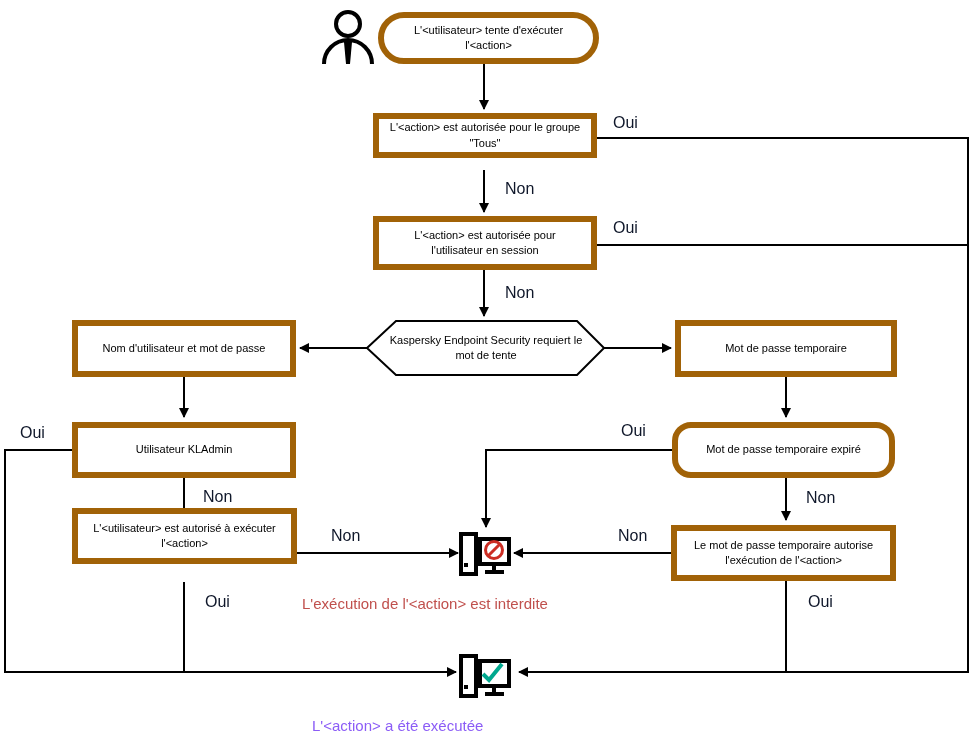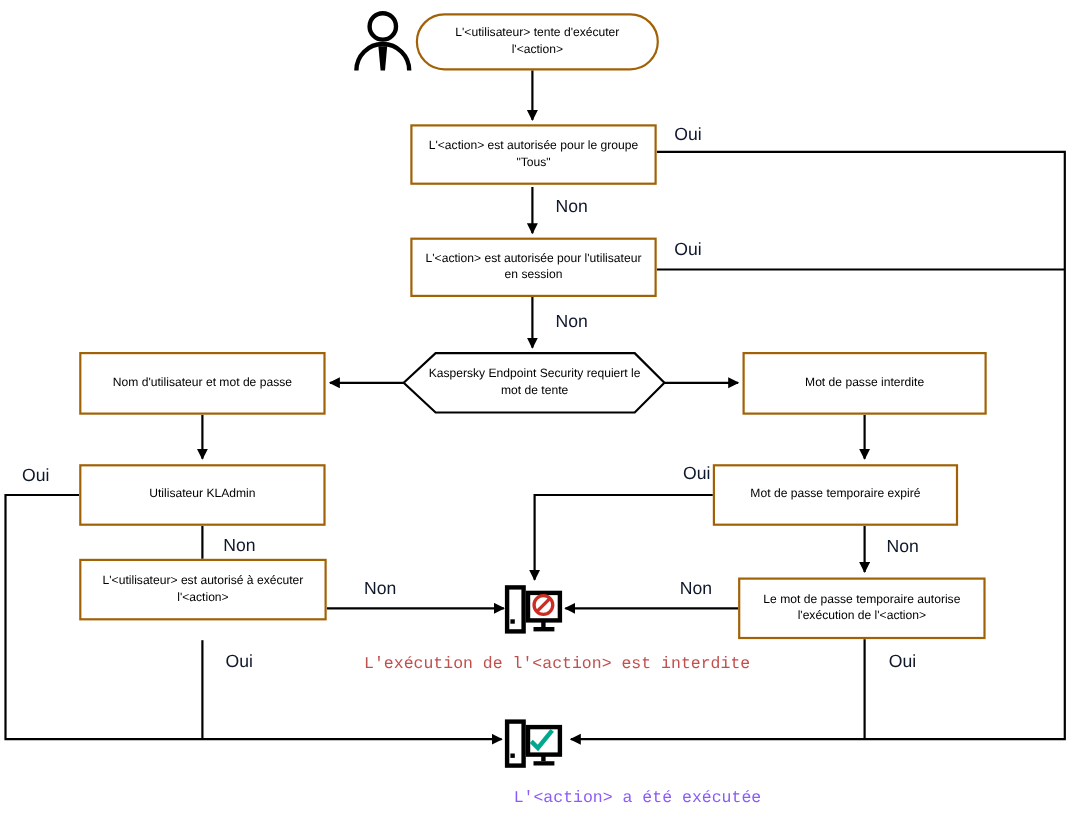--- a/index.html
+++ b/index.html
@@ -3,31 +3,31 @@
 <meta charset="utf-8">
 <style>
   html,body{margin:0;padding:0;background:#fff;}
   #stage{
     position:relative;width:974px;height:745px;background:#fff;
     font-family:"Liberation Sans","DejaVu Sans",sans-serif;color:#000;
     overflow:hidden;
   }
   #wires{position:absolute;left:0;top:0;width:974px;height:745px;}
   .node{
-    position:absolute;box-sizing:border-box;border:2px solid #a16207;background:#fff;
+    position:absolute;box-sizing:border-box;border:6px solid #a16207;background:#fff;
     display:flex;align-items:center;justify-content:center;text-align:center;
     font-size:11px;line-height:1.4;padding:3px 10px;
   }
   .terminator{border-radius:26px;}
   .hex-text{
     position:absolute;box-sizing:border-box;display:flex;align-items:center;justify-content:center;
     text-align:center;font-size:11px;line-height:1.4;background:transparent;border:none;
   }
   .edge-label{position:absolute;font-size:16px;color:#0f172a;white-space:nowrap;}
-  .outcome{position:absolute;width:380px;text-align:right;font-size:15px;white-space:nowrap;font-family:Liberation Mono, monospace;}
+  .outcome{position:absolute;width:380px;text-align:left;font-size:15px;white-space:nowrap;}
   .outcome.forbidden{color:#c0504d;}
   .outcome.success{color:#8b5cf6;}
 </style>
 </head>
 <body>
 
 <div id="stage">
 
   <svg id="wires" viewBox="0 0 974 745" xmlns="http://www.w3.org/2000/svg">
     <defs>
@@ -81,33 +81,33 @@
       <rect x="464" y="685" width="4" height="4" fill="#000" stroke="none"></rect>
       <rect x="480" y="661" width="29" height="25" fill="#fff" stroke="#000" stroke-width="4"></rect>
       <line x1="494" y1="686" x2="494" y2="692" stroke="#000" stroke-width="4"></line>
       <line x1="485" y1="694" x2="504" y2="694" stroke="#000" stroke-width="4"></line>
       <polyline points="483,674 489,680 502,664" fill="none" stroke="#00a88e" stroke-width="4"></polyline>
     </g>
   </svg>
 
   <div class="node terminator" style="left:378px;top:12px;width:221px;height:52px;">L'&lt;utilisateur&gt; tente d'exécuter l'&lt;action&gt;</div>
 
-  <div class="node" style="left:373px;top:113px;width:224px;height:55px;">L'&lt;action&gt; est autorisée pour le groupe "Tous"</div>
+  <div class="node" style="left:373px;top:113px;width:224px;height:45px;">L'&lt;action&gt; est autorisée pour le groupe "Tous"</div>
 
   <div class="node" style="left:373px;top:216px;width:224px;height:54px;">L'&lt;action&gt; est autorisée pour l'utilisateur en session</div>
 
   <div class="hex-text" style="left:386px;top:323px;width:200px;height:50px;">Kaspersky Endpoint Security requiert le mot de tente</div>
 
   <div class="node" style="left:72px;top:320px;width:224px;height:57px;">Nom d'utilisateur et mot de passe</div>
 
-  <div class="node" style="left:675px;top:320px;width:222px;height:57px;">Mot de passe interdite</div>
+  <div class="node" style="left:675px;top:320px;width:222px;height:57px;">Mot de passe temporaire</div>
 
   <div class="node" style="left:72px;top:422px;width:224px;height:56px;">Utilisateur KLAdmin</div>
 
-  <div class="node" style="left:648px;top:422px;width:223px;height:56px;">Mot de passe temporaire expiré</div>
+  <div class="node" style="left:672px;top:422px;width:223px;height:56px;border-radius:19px;">Mot de passe temporaire expiré</div>
 
   <div class="node" style="left:72px;top:508px;width:225px;height:56px;">L'&lt;utilisateur&gt; est autorisé à exécuter l'&lt;action&gt;</div>
 
   <div class="node" style="left:671px;top:525px;width:225px;height:56px;">Le mot de passe temporaire autorise l'exécution de l'&lt;action&gt;</div>
 
   <span class="edge-label" style="left:613px;top:114px;">Oui</span>
   <span class="edge-label" style="left:505px;top:180px;">Non</span>
   <span class="edge-label" style="left:613px;top:219px;">Oui</span>
   <span class="edge-label" style="left:505px;top:284px;">Non</span>
   <span class="edge-label" style="left:20px;top:424px;">Oui</span>

